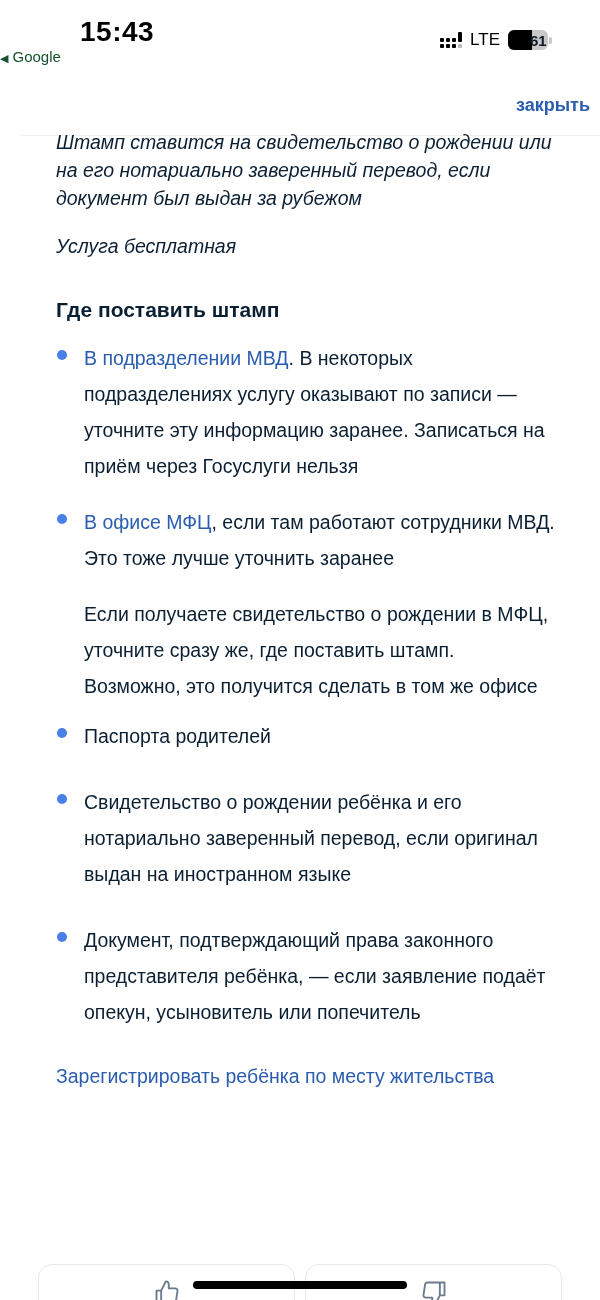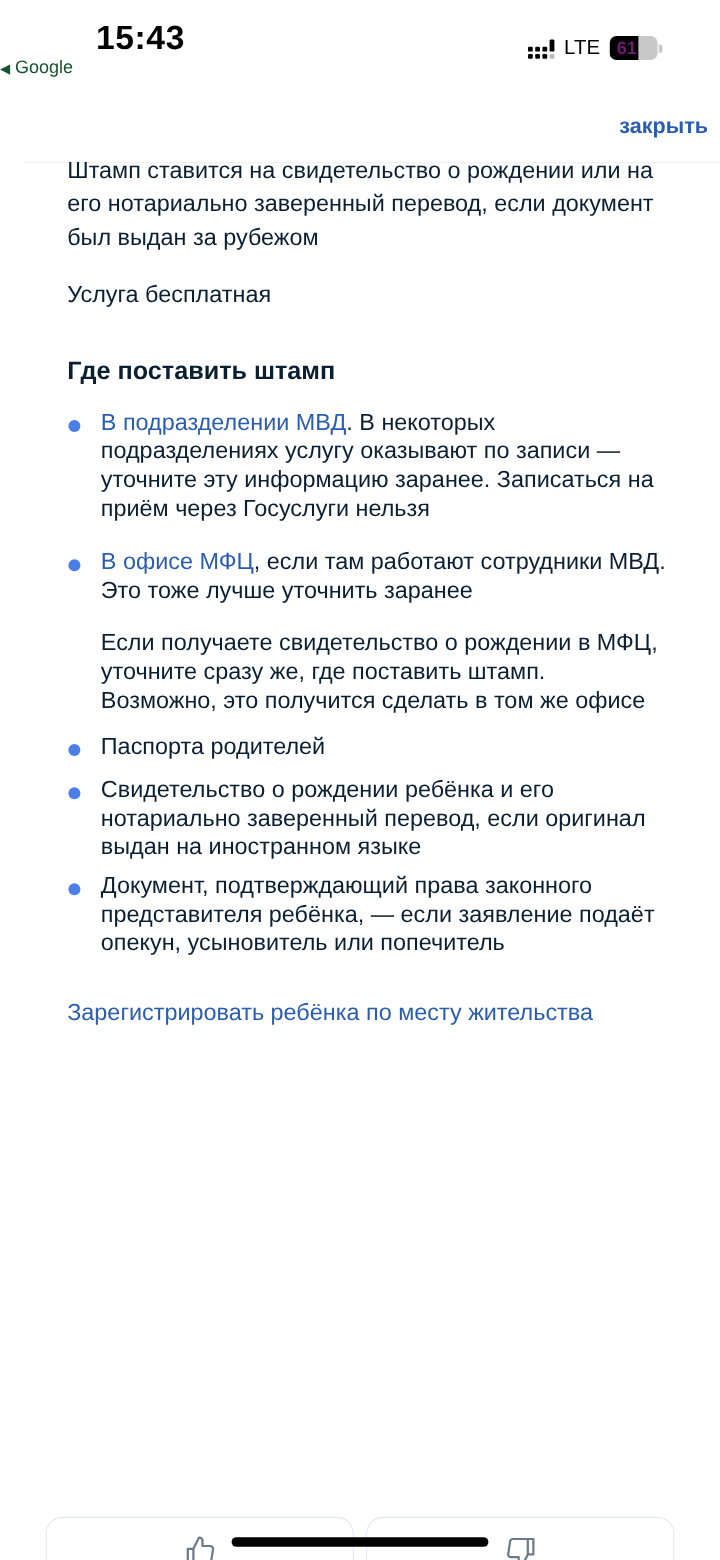--- a/index.html
+++ b/index.html
@@ -3,41 +3,41 @@
 <meta charset="utf-8">
 <style>
   * { box-sizing: border-box; margin: 0; padding: 0; }
   html, body { width: 600px; height: 1300px; background: #ffffff; overflow: hidden; }
   body { font-family: "Liberation Sans", "DejaVu Sans", sans-serif; color: #0b1f33; position: relative; }
 
   .status-bar { position: absolute; top: 0; left: 0; width: 600px; height: 80px; }
   .status-time { position: absolute; left: 80px; top: 16px; font-size: 28px; font-weight: 700; color: #000; letter-spacing: 0.5px; }
   .back-app { position: absolute; left: 0; top: 48px; font-size: 15px; color: #14532d; }
   .back-app .tri { font-size: 11px; margin-right: 4px; }
-  .status-right { position: absolute; right: 48px; top: 30px; display: flex; align-items: center; gap: 8px; }
+  .status-right { position: absolute; right: 48px; top: 30px; display: flex; align-items: flex-start; gap: 8px; }
   .signal { display: flex; align-items: flex-end; gap: 2px; height: 18px; }
   .signal .col { display: flex; flex-direction: column; gap: 2px; }
   .signal .dot { width: 4px; height: 4px; background: #000; border-radius: 1px; }
   .signal .dot.dim { background: #bbb; }
   .signal .bar { width: 4px; background: #000; border-radius: 1px; }
   .lte { font-size: 17px; font-weight: 400; color: #000; }
   .battery { position: relative; width: 40px; height: 20px; border-radius: 6px; background: #c8c8c8; overflow: hidden; display: flex; align-items: center; }
   .battery .fill { position: absolute; left: 0; top: 0; bottom: 0; width: 61%; background: #000; }
-  .battery .pct { position: relative; z-index: 1; width: 100%; text-align: left; padding-left: 6px; font-size: 15px; font-weight: 700; color: #701a75; }
+  .battery .pct { position: relative; z-index: 1; width: 100%; text-align: left; padding-left: 22px; font-size: 15px; font-weight: 700; color: #0f172a; }
   .battery-tip { width: 3px; height: 7px; background: #c8c8c8; border-radius: 0 2px 2px 0; margin-left: 1px; }
 
   .header { position: absolute; top: 80px; left: 0; width: 600px; height: 56px; border-bottom: 1px solid #eef0f3; background: #fff; margin-left: 20px; }
   .close-link { position: absolute; right: 30px; top: 15px; font-size: 18px; font-weight: 700; color: #2a5db0; text-decoration: none; }
 
   .content { position: absolute; top: 128px; left: 56px; width: 500px; }
-  p.body { font-size: 19.5px; line-height: 28px; color: #0b1f33; }
+  p.body { font-size: 19.5px; line-height: 28px; color: #0b1f33; font-style: italic; }
   .mt20 { margin-top: 20px; }
   h2.section { font-size: 21px; font-weight: 700; color: #0b1f33; line-height: 28px; }
   ul.bullets { list-style: none; }
-  ul.bullets li { position: relative; padding-left: 28px; font-size: 19.5px; line-height: 24px; color: #0b1f33; }
+  ul.bullets li { position: relative; padding-left: 28px; font-size: 19.5px; line-height: 36px; color: #0b1f33; }
   ul.bullets li .dot { position: absolute; left: 1px; top: 10px; width: 10px; height: 10px; border-radius: 50%; background: #4a7fe8; }
   a.link { color: #2a5db0; text-decoration: none; }
   .links a { display: block; font-size: 19.5px; line-height: 28px; color: #2a5db0; text-decoration: none; }
 
   .feedback { position: absolute; left: 38px; top: 1264px; width: 524px; height: 60px; display: flex; gap: 10px; }
   .fb-btn { flex: 1; border: 1px solid #e6e9ee; border-radius: 14px; background: #fff; position: relative; }
   .fb-btn svg { position: absolute; left: 50%; top: 14px; transform: translateX(-50%); }
   .home-indicator { position: absolute; left: 193px; top: 1281px; width: 214px; height: 8px; background: #000; border-radius: 4px; }
 </style>
 </head>
@@ -92,22 +92,22 @@
       <span class="dot"></span><a class="link">В подразделении МВД</a><span>. В некоторых подразделениях услугу оказывают по записи — уточните эту информацию заранее. Записаться на приём через Госуслуги нельзя</span>
     </li>
     <li style="margin-top:20px">
       <span class="dot"></span><a class="link">В офисе МФЦ</a><span>, если там работают сотрудники МВД. Это тоже лучше уточнить заранее</span>
       <p style="margin-top:20px">Если получаете свидетельство о рождении в МФЦ, уточните сразу же, где поставить штамп. Возможно, это получится сделать в том же офисе</p>
     </li>
   </ul>
 
   <ul class="bullets" style="margin-top:14px">
     <li><span class="dot"></span><span>Паспорта родителей</span></li>
-    <li style="margin-top:12px"><span class="dot"></span><span>Свидетельство о рождении ребёнка и его нотариально заверенный перевод, если оригинал выдан на иностранном языке</span></li>
-    <li style="margin-top:8px"><span class="dot"></span><span>Документ, подтверждающий права законного представителя ребёнка, — если заявление подаёт опекун, усыновитель или попечитель</span></li>
+    <li style="margin-top:30px"><span class="dot"></span><span>Свидетельство о рождении ребёнка и его нотариально заверенный перевод, если оригинал выдан на иностранном языке</span></li>
+    <li style="margin-top:30px"><span class="dot"></span><span>Документ, подтверждающий права законного представителя ребёнка, — если заявление подаёт опекун, усыновитель или попечитель</span></li>
   </ul>
 
   <div class="links" style="margin-top:32px">
     <a style="margin-top:12px">Зарегистрировать ребёнка по месту жительства</a>
   </div>
 </div>
 
 <div class="feedback">
   <div class="fb-btn">
     <svg width="28" height="28" viewBox="0 0 24 24" fill="none" stroke="#6b7a8c" stroke-width="1.6" stroke-linejoin="round">

